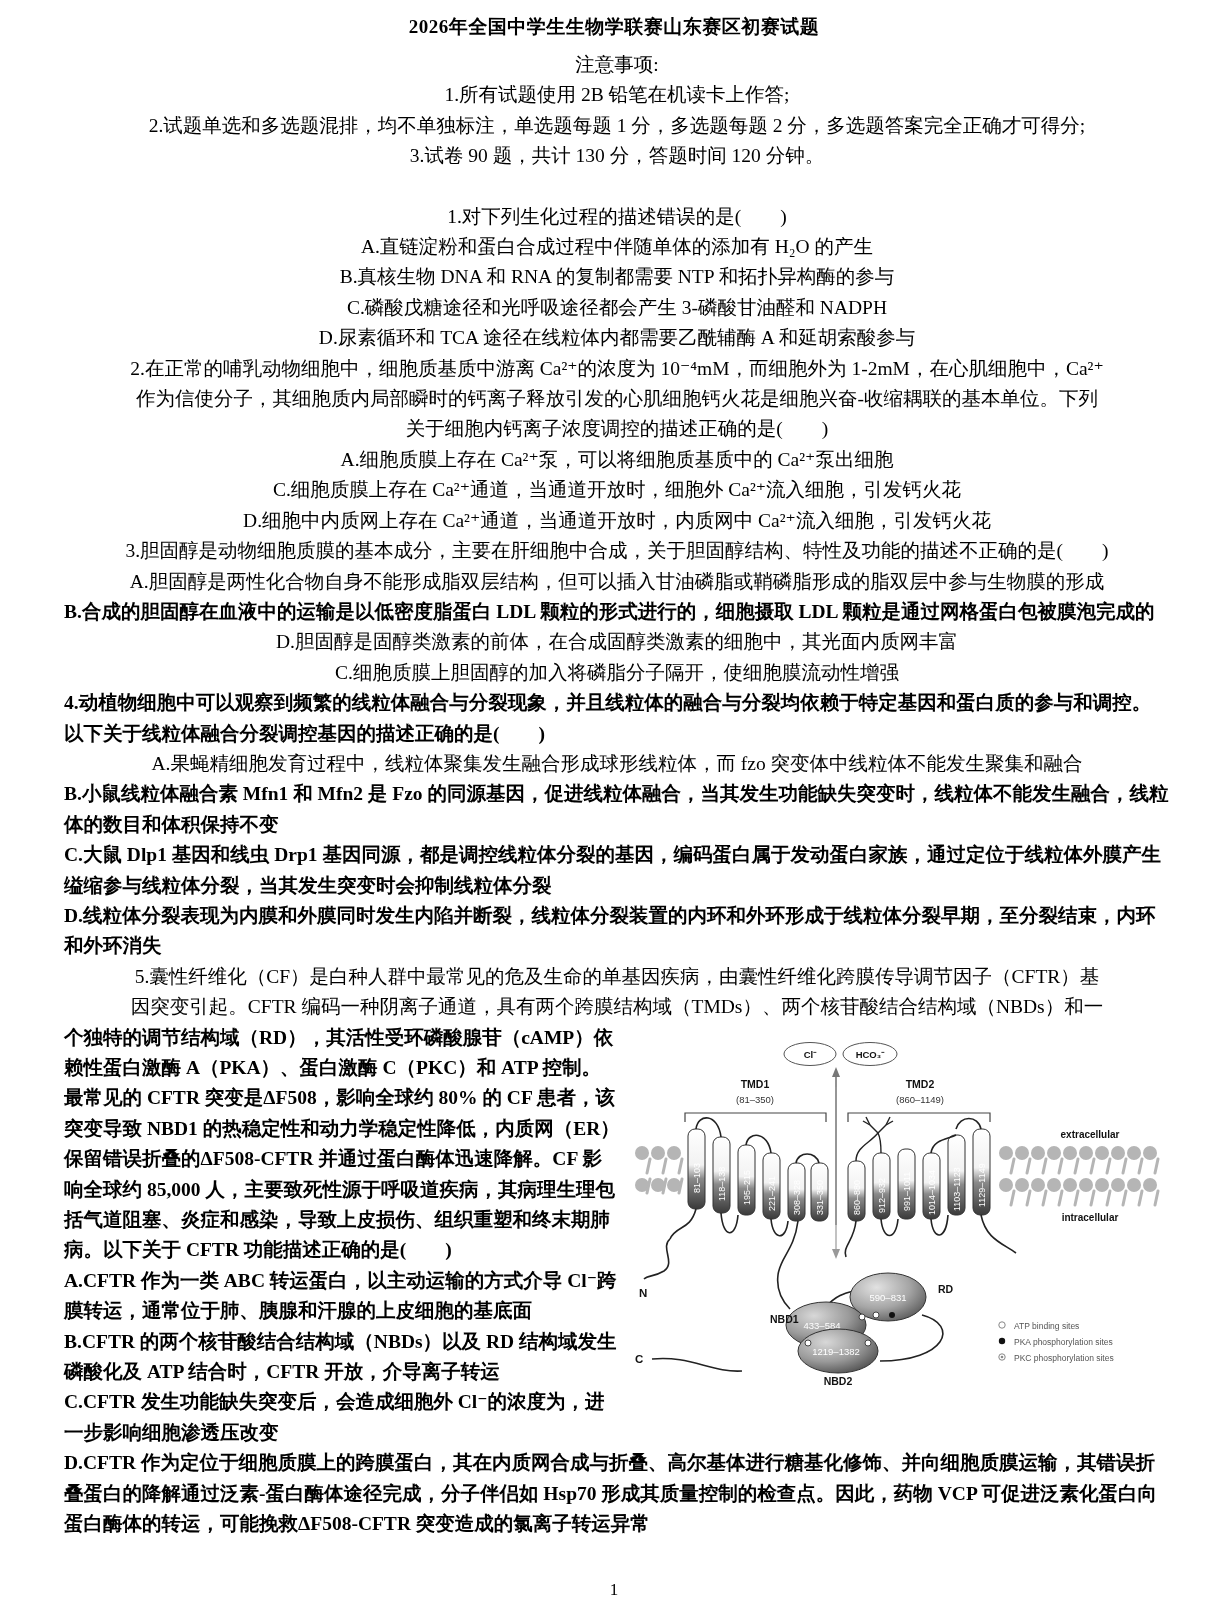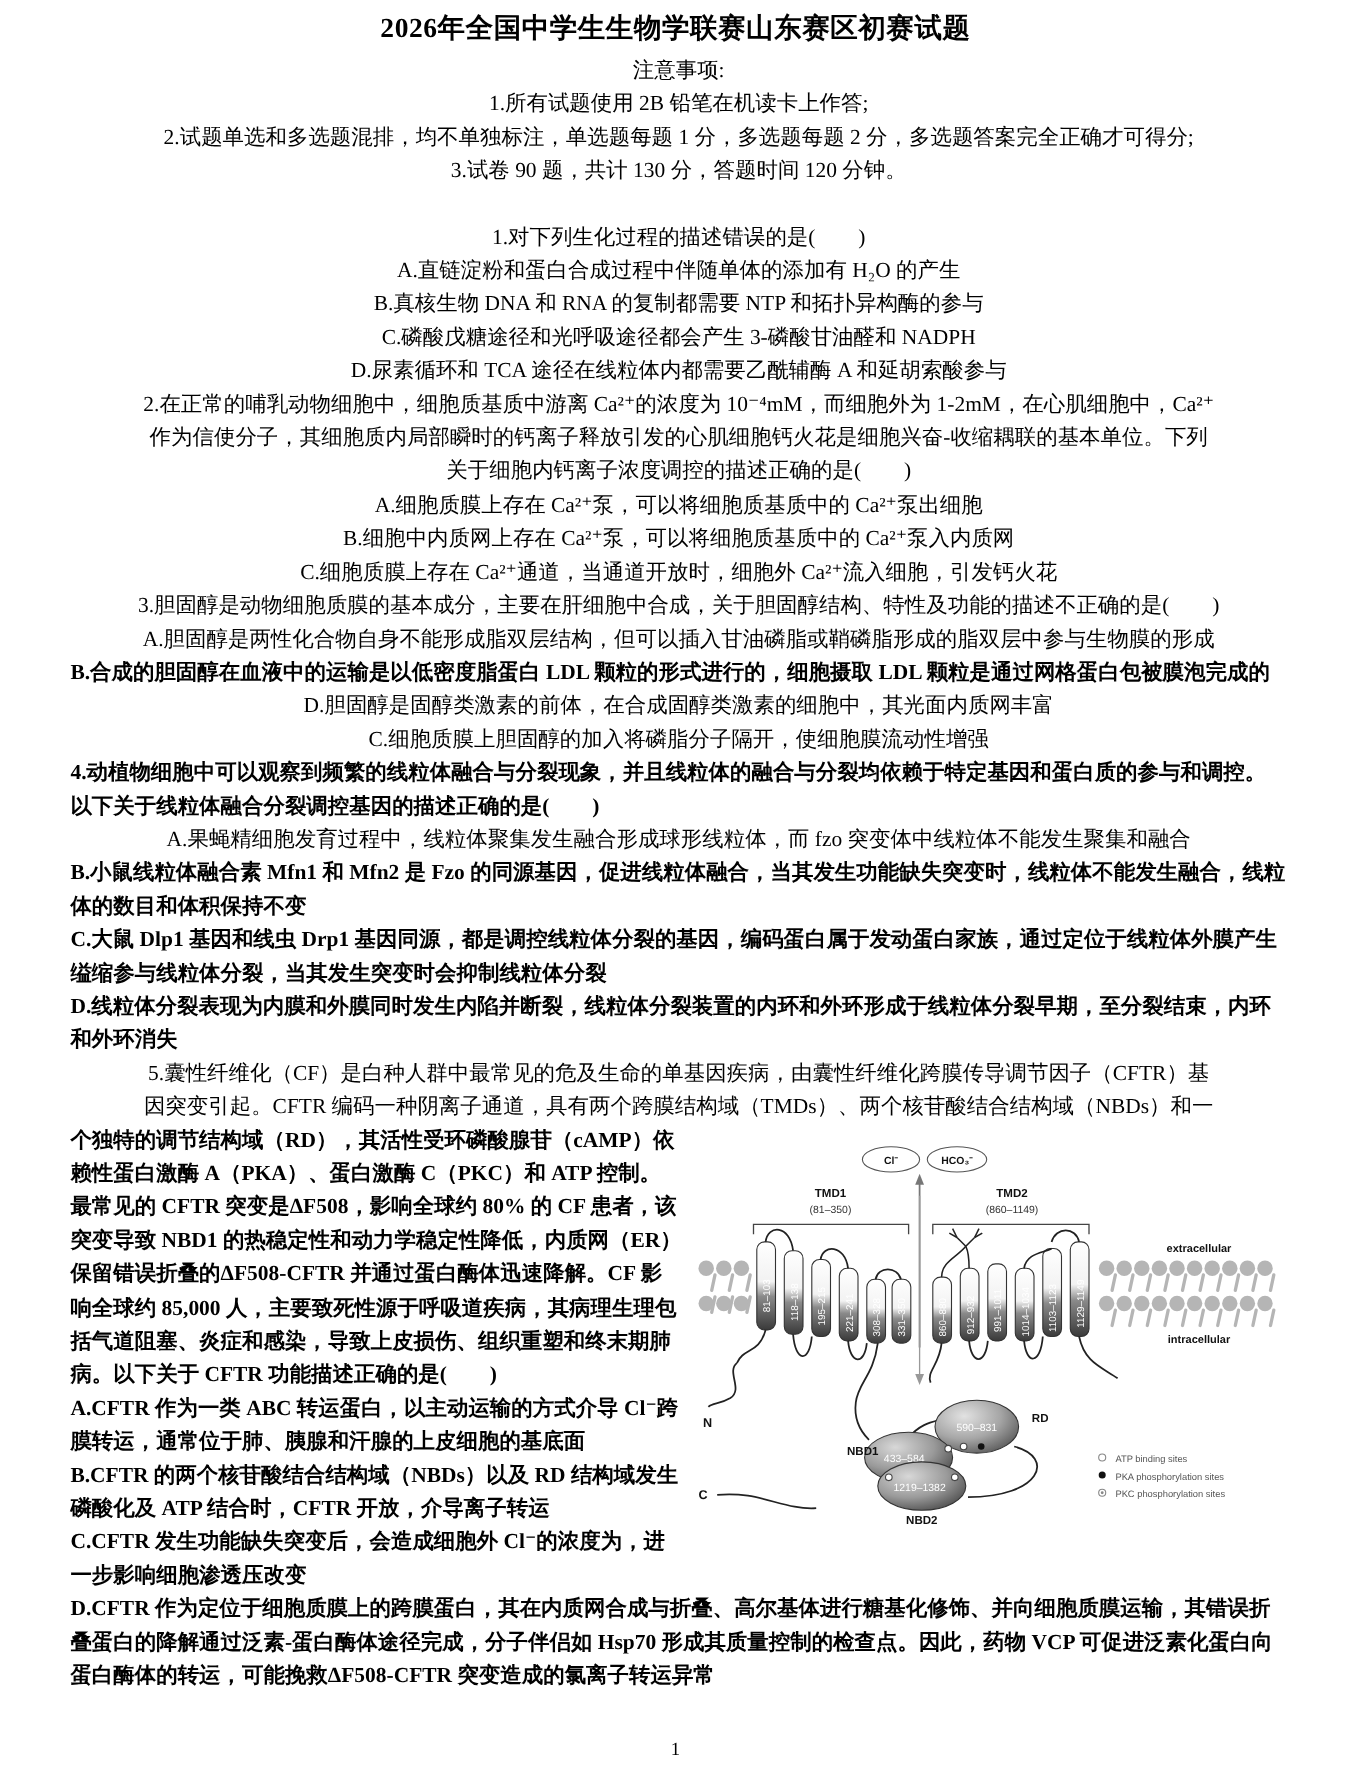--- a/index.html
+++ b/index.html
@@ -17,21 +17,21 @@
   }
   .page {
     position: relative;
     width: 1228px;
     height: 1606px;
     padding: 0;
     box-sizing: border-box;
   }
   .title {
     text-align: center;
-    font-size: 25px;
+    font-size: 19px;
     font-weight: bold;
     letter-spacing: 0.5px;
     margin: 10px 0 6px 0;
     line-height: 34px;
   }
   .body-col {
     padding: 0 58px 0 64px;
     font-size: 19.5px;
     line-height: 30.4px;
   }
@@ -88,22 +88,22 @@
       <div class="ln">B.真核生物 DNA 和 RNA 的复制都需要 NTP 和拓扑异构酶的参与</div>
       <div class="ln">C.磷酸戊糖途径和光呼吸途径都会产生 3-磷酸甘油醛和 NADPH</div>
       <div class="ln">D.尿素循环和 TCA 途径在线粒体内都需要乙酰辅酶 A 和延胡索酸参与</div>
     </div>
 
     <div class="q-block">
       <div class="ln"><span>2.</span><span>在正常的哺乳动物细胞中，细胞质基质中游离 Ca²⁺的浓度为 10⁻⁴mM，而细胞外为 1-2mM，在心肌细胞中，Ca²⁺</span></div>
       <div class="ln">作为信使分子，其细胞质内局部瞬时的钙离子释放引发的心肌细胞钙火花是细胞兴奋-收缩耦联的基本单位。下列</div>
       <div class="ln">关于细胞内钙离子浓度调控的描述正确的是(　　)</div>
       <div class="ln">A.细胞质膜上存在 Ca²⁺泵，可以将细胞质基质中的 Ca²⁺泵出细胞</div>
-      <div class="ln">B.细胞中内质网上存在 Ca²⁺泵，可以将细胞质基质中的 Ca²⁺泵入内质网</div>
       <div class="ln">C.细胞质膜上存在 Ca²⁺通道，当通道开放时，细胞外 Ca²⁺流入细胞，引发钙火花</div>
+      <div class="ln">D.细胞中内质网上存在 Ca²⁺通道，当通道开放时，内质网中 Ca²⁺流入细胞，引发钙火花</div>
     </div>
 
     <div class="q-block">
       <div class="ln"><span>3.</span><span>胆固醇是动物细胞质膜的基本成分，主要在肝细胞中合成，关于胆固醇结构、特性及功能的描述不正确的是(　　)</span></div>
       <div class="ln">A.胆固醇是两性化合物自身不能形成脂双层结构，但可以插入甘油磷脂或鞘磷脂形成的脂双层中参与生物膜的形成</div>
       <div class="wrap">B.合成的胆固醇在血液中的运输是以低密度脂蛋白 LDL 颗粒的形式进行的，细胞摄取 LDL 颗粒是通过网格蛋白包被膜泡完成的</div>
       <div class="ln">D.胆固醇是固醇类激素的前体，在合成固醇类激素的细胞中，其光面内质网丰富</div>
       <div class="ln">C.细胞质膜上胆固醇的加入将磷脂分子隔开，使细胞膜流动性增强</div>
     </div>
 

